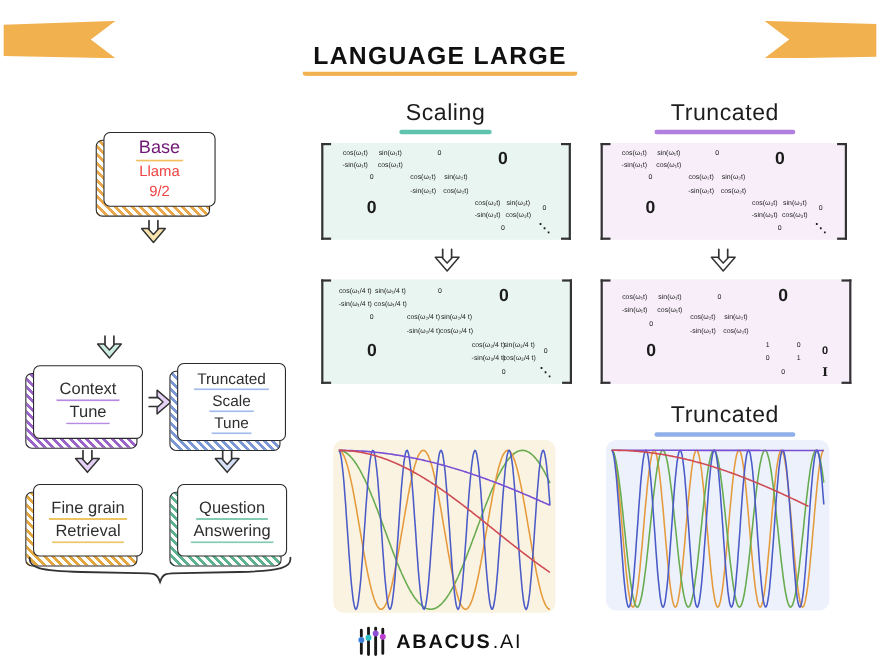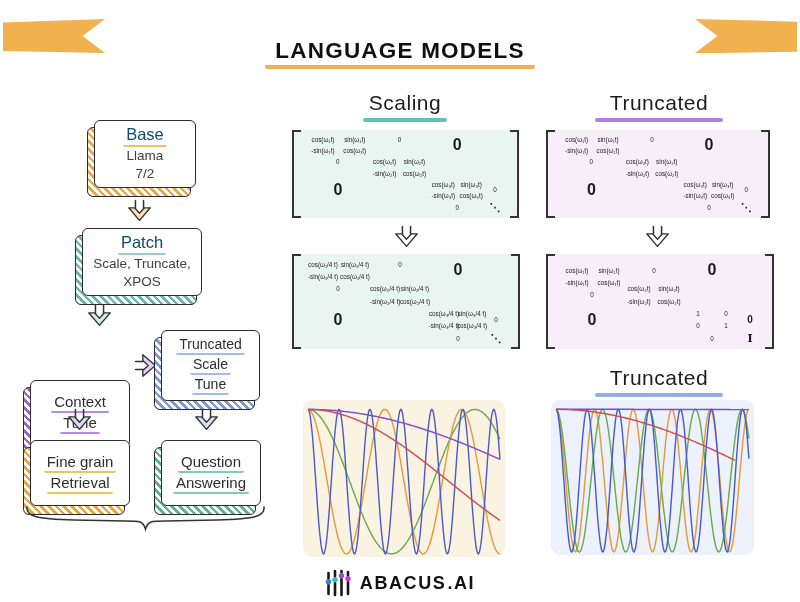--- a/index.html
+++ b/index.html
@@ -13,23 +13,23 @@
   .title-wrap{position:absolute;top:17px;left:0;right:0;text-align:center;line-height:1.22}
   .title-line{display:inline-block;font-weight:700;font-size:22.5px;letter-spacing:1.2px;color:#101010;
     border-bottom:4.5px solid var(--band,#f2b14f);padding:0 10px 1px;border-radius:3px;white-space:nowrap}
 
   
   .fbox{position:absolute}
   .fbox-back{position:absolute;left:-7px;top:7px;width:100%;height:100%;border:1.6px solid #2b2b2b;border-radius:6px;
     background:repeating-linear-gradient(45deg,var(--accent) 0 2.6px,#fff 2.6px 5.4px)}
   .fbox-face{position:absolute;inset:0;background:#fff;border:1.6px solid #2b2b2b;border-radius:6px;
     display:flex;flex-direction:column;align-items:center;justify-content:center;gap:1px}
-  .fbox-title{font-size:16.5px;color:#0c4a6e}
+  .fbox-title{font-size:16.5px;color:#701a75}
   .fbox-title2{font-size:15px;color:#2e2e2e}
-  .fline{font-size:13.5px;color:#404040;line-height:1.25}
+  .fline{font-size:13.5px;color:#ef4444;line-height:1.25}
   .u{border-bottom:2.6px solid var(--ul);padding:0 3px 1px;border-radius:2px}
 
   
   .arrow{position:absolute;width:27px;height:27px}
   .arrow.rot-right{transform:rotate(-90deg)}
   .arr{display:block;width:100%;height:100%}
   .arr .tails{stroke:#333;stroke-width:1.7;fill:none;stroke-linecap:round}
   .arr .head{stroke:#333;stroke-width:1.5;stroke-linejoin:round}
 
   
@@ -56,67 +56,59 @@
   .brace{position:absolute}
   .brace path{stroke:#333;stroke-width:1.6;fill:none;stroke-linecap:round}
   .brace-label{position:absolute;text-align:center;font-size:13.5px;color:#2f2f2f;letter-spacing:0.5px}
 
   
   .logo{position:absolute;left:0;right:0;top:569px;display:flex;align-items:center;justify-content:center;gap:8px}
   .logo-icon{display:block}
   .logo-icon .bar{stroke:#181818;stroke-width:2.6;stroke-linecap:round}
   .logo-text{font-size:18px;color:#111;letter-spacing:1.6px;display:flex;align-items:center}
   .logo-brand{font-weight:800}
-  .logo-suffix{font-weight:700;margin-left:1px}
+  .logo-suffix{font-weight:400;margin-left:1px}
 </style>
 </head>
 <body>
 
 <div class="canvas">
 
   <div class="ribbon left" style="--band: #f2b14f;"></div>
   <div class="ribbon right" style="--band: #f2b14f;"></div>
   <div class="title-wrap">
     <br>
-    <span class="title-line" style="--band: #f2b14f;">LANGUAGE MODELS</span>
+    <span class="title-line" style="--band: #f2b14f;">LANGUAGE LARGE</span>
   </div>
 
   <div class="fbox" style="left: 94px; top: 120px; width: 102px; height: 68px; --accent: #e9a84b; --ul: #f2c063;">
     <div class="fbox-back"></div>
     <div class="fbox-face">
       <div class="fbox-title u">Base</div>
       <div class="fline">Llama</div>
-      <div class="fline">7/2</div>
+      <div class="fline">9/2</div>
     </div>
   </div>
 
   <div class="arrow" style="left:126px;top:197px">
     <svg class="arr" viewBox="0 0 30 26">
       <path class="tails" d="M10.5,2 V11 M19.5,2 V11"></path>
       <polygon class="head" points="3,10 15,24 27,10 20.5,10 15,16 9.5,10" fill="#f9e3ae"></polygon>
     </svg>
   </div>
 
-  <div class="fbox" style="left: 82px; top: 228px; width: 120px; height: 68px; --accent: #66b9a8; --ul: #8fd0c0;">
-    <div class="fbox-back"></div>
-    <div class="fbox-face">
-      <div class="fbox-title u">Patch</div>
-      <div class="fline">Scale, Truncate,</div>
-      <div class="fline">XPOS</div>
-    </div>
-  </div>
 
   <div class="arrow" style="left:86px;top:302px">
     <svg class="arr" viewBox="0 0 30 26">
       <path class="tails" d="M10.5,2 V11 M19.5,2 V11"></path>
       <polygon class="head" points="3,10 15,24 27,10 20.5,10 15,16 9.5,10" fill="#cdeee4"></polygon>
     </svg>
   </div>
 
-  <div class="fbox" style="left: 30px; top: 332px; width: 100px; height: 67px; margin-top: 48px; --accent: #9b64c8; --ul: #b78ae3;">
+  <div class="fbox" style="left: 30px; top: 332px; width: 100px; height: 67px; --accent: #9b64c8; --ul: #b78ae3;">
     <div class="fbox-back"></div>
     <div class="fbox-face">
       <div class="fbox-title2 u">Context</div>
       <div class="fbox-title2 u">Tune</div>
     </div>
   </div>
 
   <div class="arrow rot-right" style="left:132px;top:352px">
     <svg class="arr" viewBox="0 0 30 26">
       <path class="tails" d="M10.5,2 V11 M19.5,2 V11"></path>

